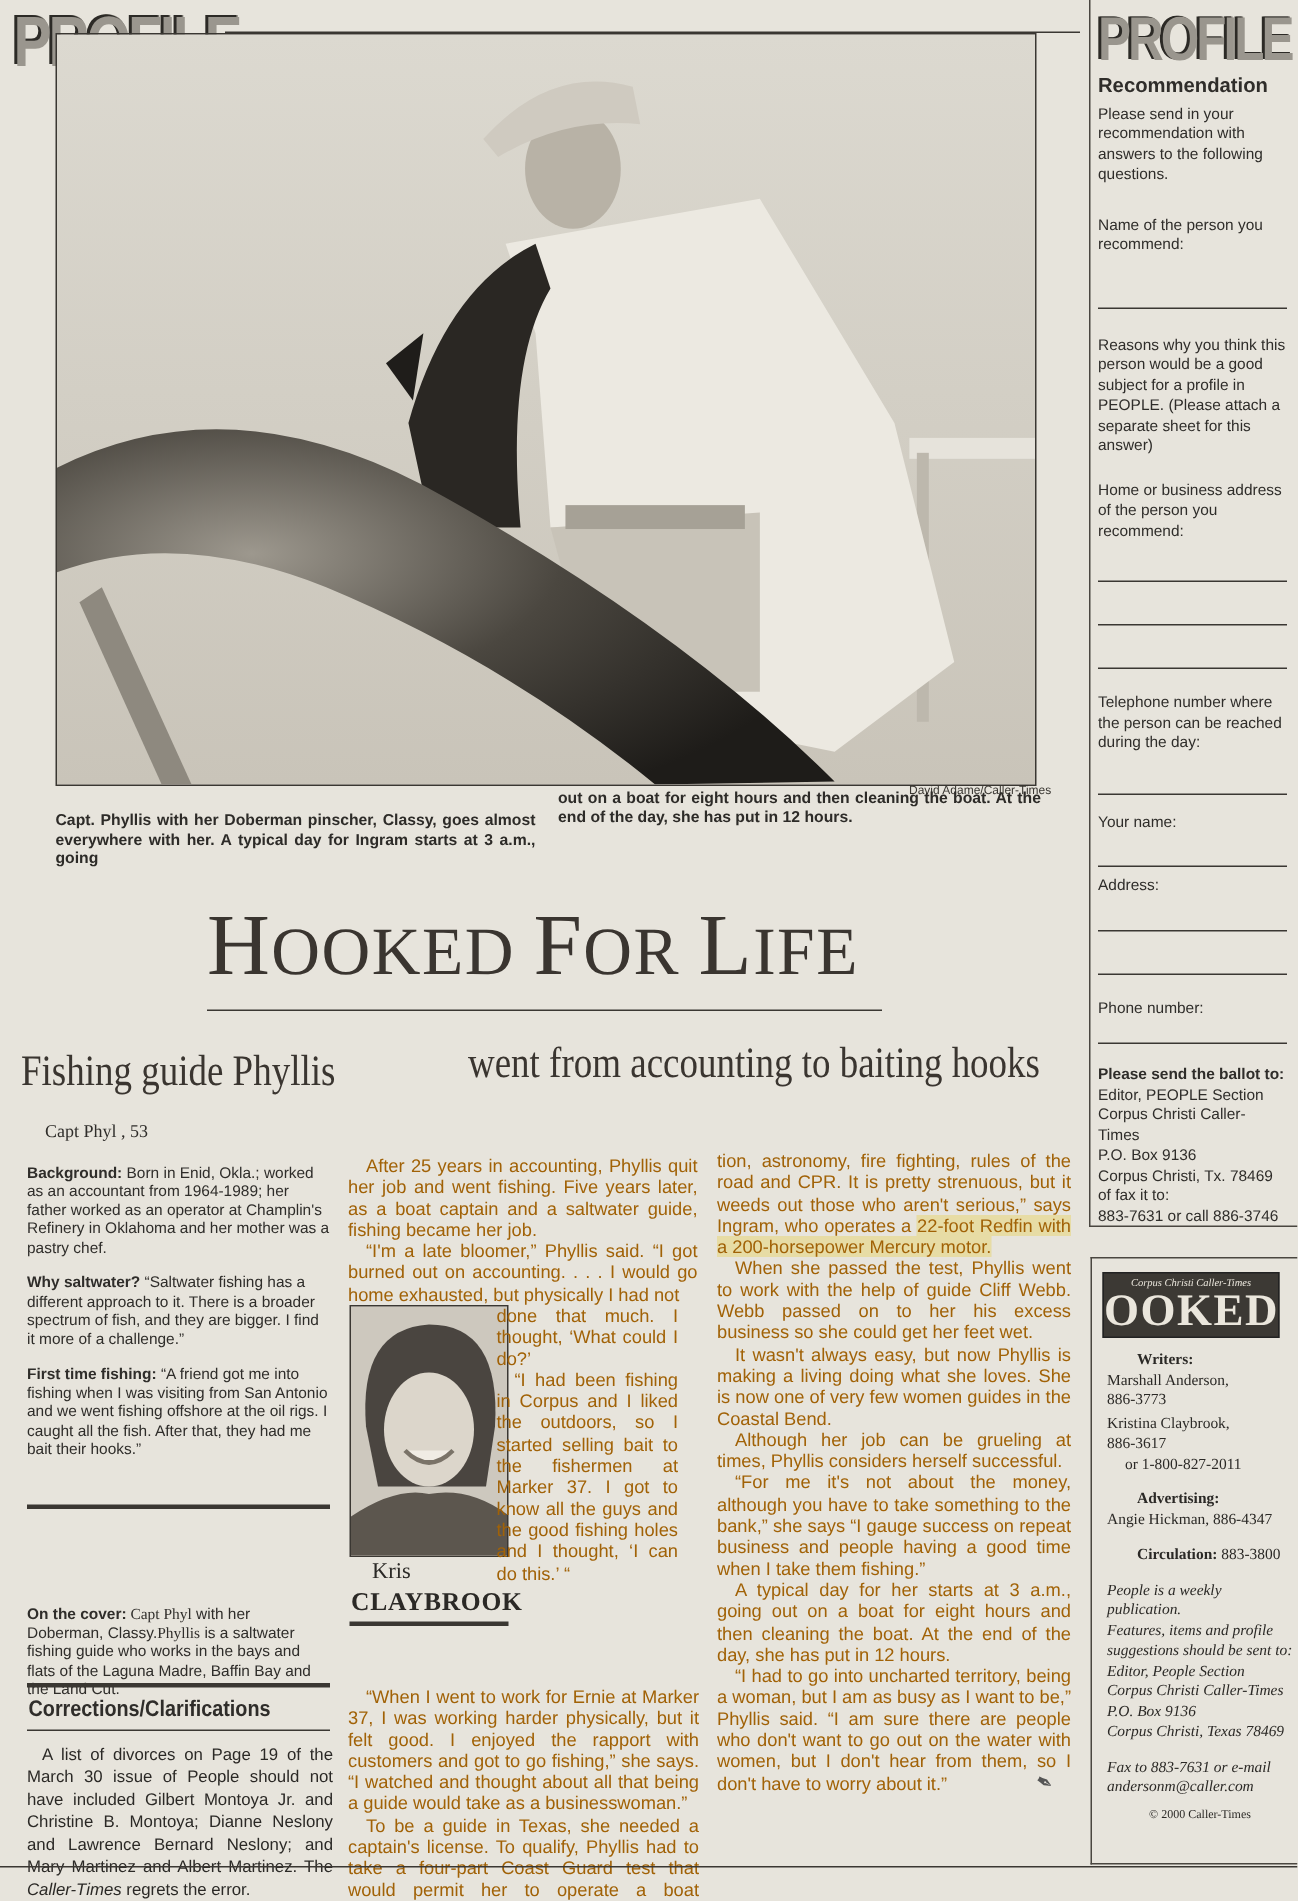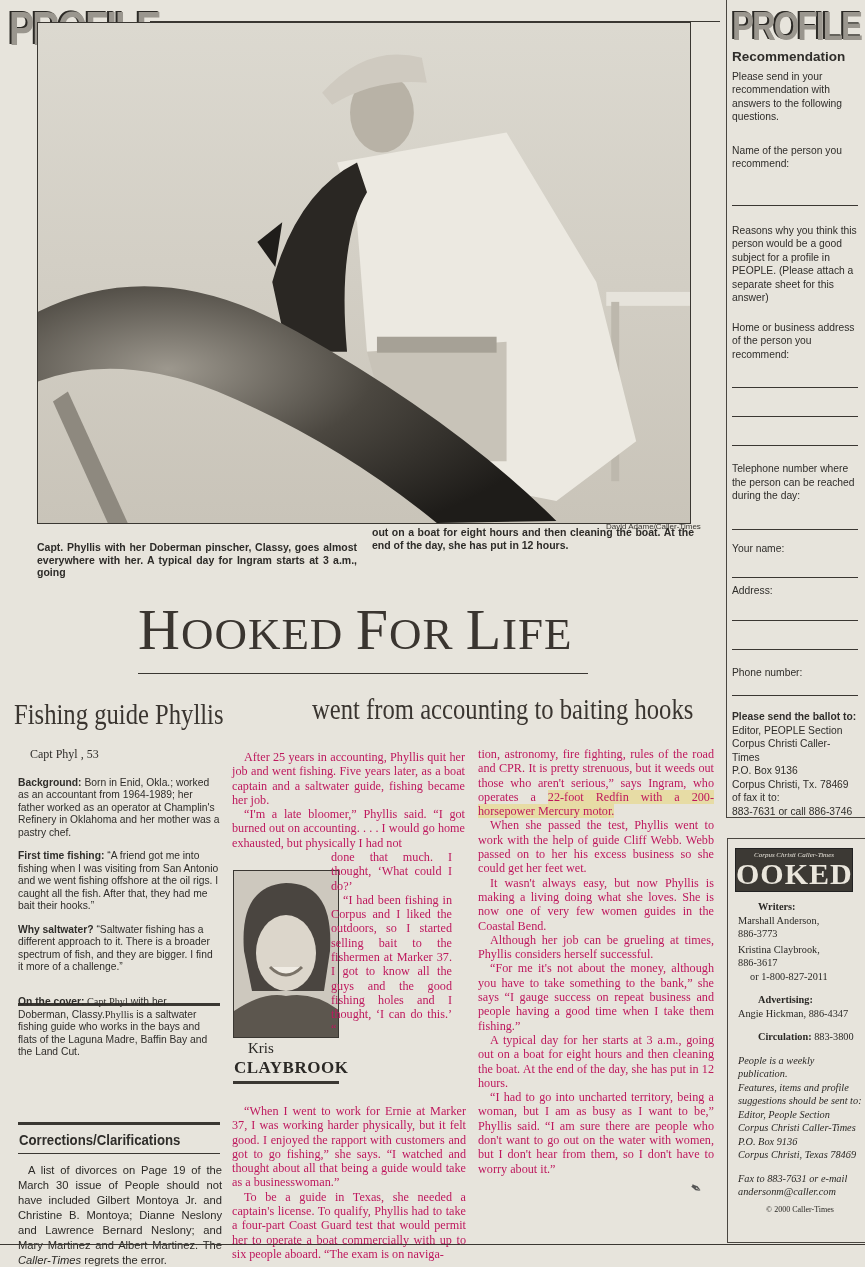--- a/index.html
+++ b/index.html
@@ -62,21 +62,21 @@
   .side { font-family: "Liberation Sans", sans-serif; font-size: 10.3px; line-height: 12.5px; color: #2f2d2a; }
   .side b { font-weight: bold; }
   .side p { margin-bottom: 11px; }
   .byline-age { font-family: "Liberation Serif", serif; font-size: 12px; }
   .thick-rule { height: 3px; background: #3a3732; }
   .thin-rule { height: 1px; background: #3a3732; }
   .section-title { font-family: "Liberation Sans", sans-serif; font-weight: bold; font-size: 15px; color: #2f2d2a; transform: scaleX(0.88); transform-origin: left; white-space: nowrap; }
   .corr { font-family: "Liberation Sans", sans-serif; font-size: 11.2px; line-height: 15px; text-align: justify; text-indent: 10px; }
 
   
-  .body { font-family: Liberation Serif, serif; font-size: 12.2px; line-height: 14.3px; text-align: justify; color: #be185d; }
+  .body { font-family: Liberation Sans, sans-serif; font-size: 12.2px; line-height: 14.3px; text-align: justify; color: #a16207; margin-top: 20px; }
   .body p { text-indent: 12px; }
   .hl { background: rgba(232, 214, 120, 0.55); }
   .ph { font-family: "Liberation Serif", serif; }
 
   
   .author-photo { border: 1px solid #3a3732; background: linear-gradient(180deg,#cfcbc2,#b3ada2); overflow:hidden; }
   .author-first { font-family: "Liberation Serif", serif; font-size: 15px; margin-left: 12px; }
   .author-last { font-family: "Liberation Serif", serif; font-size: 17px; font-weight: bold; letter-spacing: 0.5px; }
 
   
@@ -142,25 +142,25 @@
 </div>
 <div class="abs headline-rule" style="left:138px; top:673px; width:450px;"></div>
 <div class="abs deck" style="left:14px; top:698px;">Fishing guide Phyllis</div>
 <div class="abs deck" style="left:312px; top:693px;">went from accounting to baiting hooks</div>
 
 <div class="abs side" style="left:18px; top:748px; width:202px;">
   <p class="byline-age" style="margin-left:12px; margin-bottom:16px;">
     <span>Capt Phyl , 53</span>
   </p>
   <p><b>Background:</b><span> Born in Enid, Okla.; worked as an accountant from 1964-1989; her father worked as an operator at Champlin's Refinery in Oklahoma and her mother was a pastry chef.</span></p>
+  <p><b>Why saltwater?</b><span> “Saltwater fishing has a different approach to it. There is a broader spectrum of fish, and they are bigger. I find it more of a challenge.”</span></p>
   <p><b>First time fishing:</b><span> “A friend got me into fishing when I was visiting from San Antonio and we went fishing offshore at the oil rigs. I caught all the fish. After that, they had me bait their hooks.”</span></p>
-  <p><b>Why saltwater?</b><span> “Saltwater fishing has a different approach to it. There is a broader spectrum of fish, and they are bigger. I find it more of a challenge.”</span></p>
 </div>
 <div class="abs thick-rule" style="left:18px; top:1003px; width:202px;"></div>
-<div class="abs side" style="left:18px; top:996px; width:202px;">
+<div class="abs side" style="left:18px; top:1071px; width:202px;">
   <b>On the cover:</b><span class="ph">  Capt Phyl</span><span> with her Doberman, Classy.</span><span class="ph">Phyllis</span><span> is a saltwater fishing guide who works in the bays and flats of the Laguna Madre, Baffin Bay and the Land Cut.</span>
 </div>
 
 <div class="abs thick-rule" style="left:18px; top:1122px; width:202px;"></div>
 <div class="abs section-title" style="left:19px; top:1131px;">Corrections/Clarifications</div>
 <div class="abs thin-rule" style="left:18px; top:1153px; width:202px;"></div>
 <div class="abs corr" style="left:18px; top:1163px; width:204px;">
   <span>A list of divorces on Page 19 of the March 30 issue of People should not have included Gilbert Montoya Jr. and Christine B. Montoya; Dianne Neslony and Lawrence Bernard Neslony; and Mary Martinez and Albert Martinez. The </span><i>Caller-Times</i><span> regrets the error.</span>
 </div>
 

